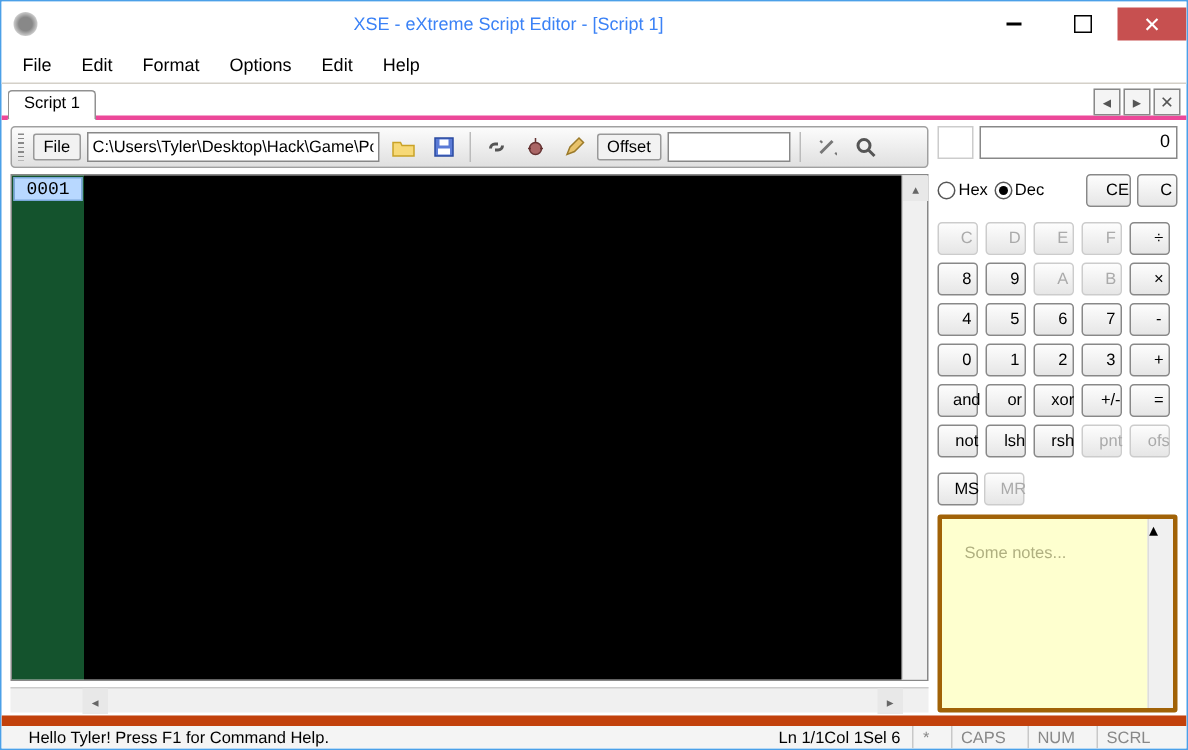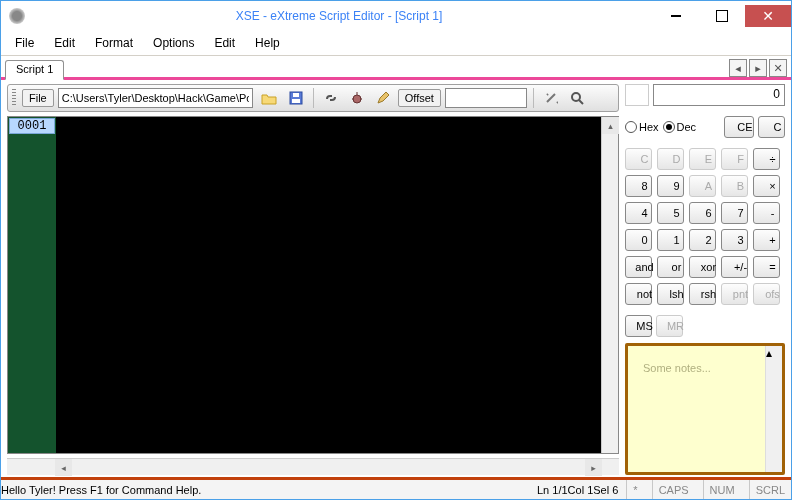--- a/index.html
+++ b/index.html
@@ -42,21 +42,21 @@
   .radio{ display:flex;align-items:center;gap:2px;font-size:11px;}
   .radio .dot{ width:12px;height:12px;border:1px solid #555;border-radius:50%;display:flex;align-items:center;justify-content:center;}
   .radio.checked .dot::after{content:"";width:6px;height:6px;background:#000;border-radius:50%;}
   .cbtn{ width:27px;height:22px;border:1px solid #888;background:linear-gradient(#fdfdfd,#e6e6e6);border-radius:3px;font-size:11px;display:flex;align-items:center;justify-content:center;padding-left:12px;}
   .cbtn.wide{width:30px;}
   .cbtn.disabled{ color:#aaa; border-color:#ccc;}
   .calc-grid{ display:grid; grid-template-columns:repeat(5,27px); gap:5px 5px; margin-top:4px;}
   .notes{ flex:1; border:3px solid #a16207; background:#feffcf; border-radius:2px; padding:15px; position:relative; min-height:100px;}
   .notes-text{ color:#b0b080; font-size:11px;}
   .notes-scroll{ position:absolute; right:0; top:0; bottom:0; width:17px; background:#f0f0f0; border-left:1px solid #ddd;}
-  .statusbar{ height:22px; border-top:3px solid #c2410c; background:#f4f4f4; display:flex; align-items:center; font-size:11px; padding:0 0; gap:8px;}
+  .statusbar{ height:22px; border-top:7px solid #c2410c; background:#f4f4f4; display:flex; align-items:center; font-size:11px; padding:0 18px; gap:8px;}
   .statusbar .spacer{ flex:1;}
   .status-cell{ border-left:1px solid #c8c8c8; padding:0 6px; color:#888; height:100%; display:flex;align-items:center;}
   .status-pos{ display:flex; color:#000;}
   svg{display:block;}
 </style>
 </head>
 <body>
 
 <div class="title-bar">
   <div class="icon"></div>

